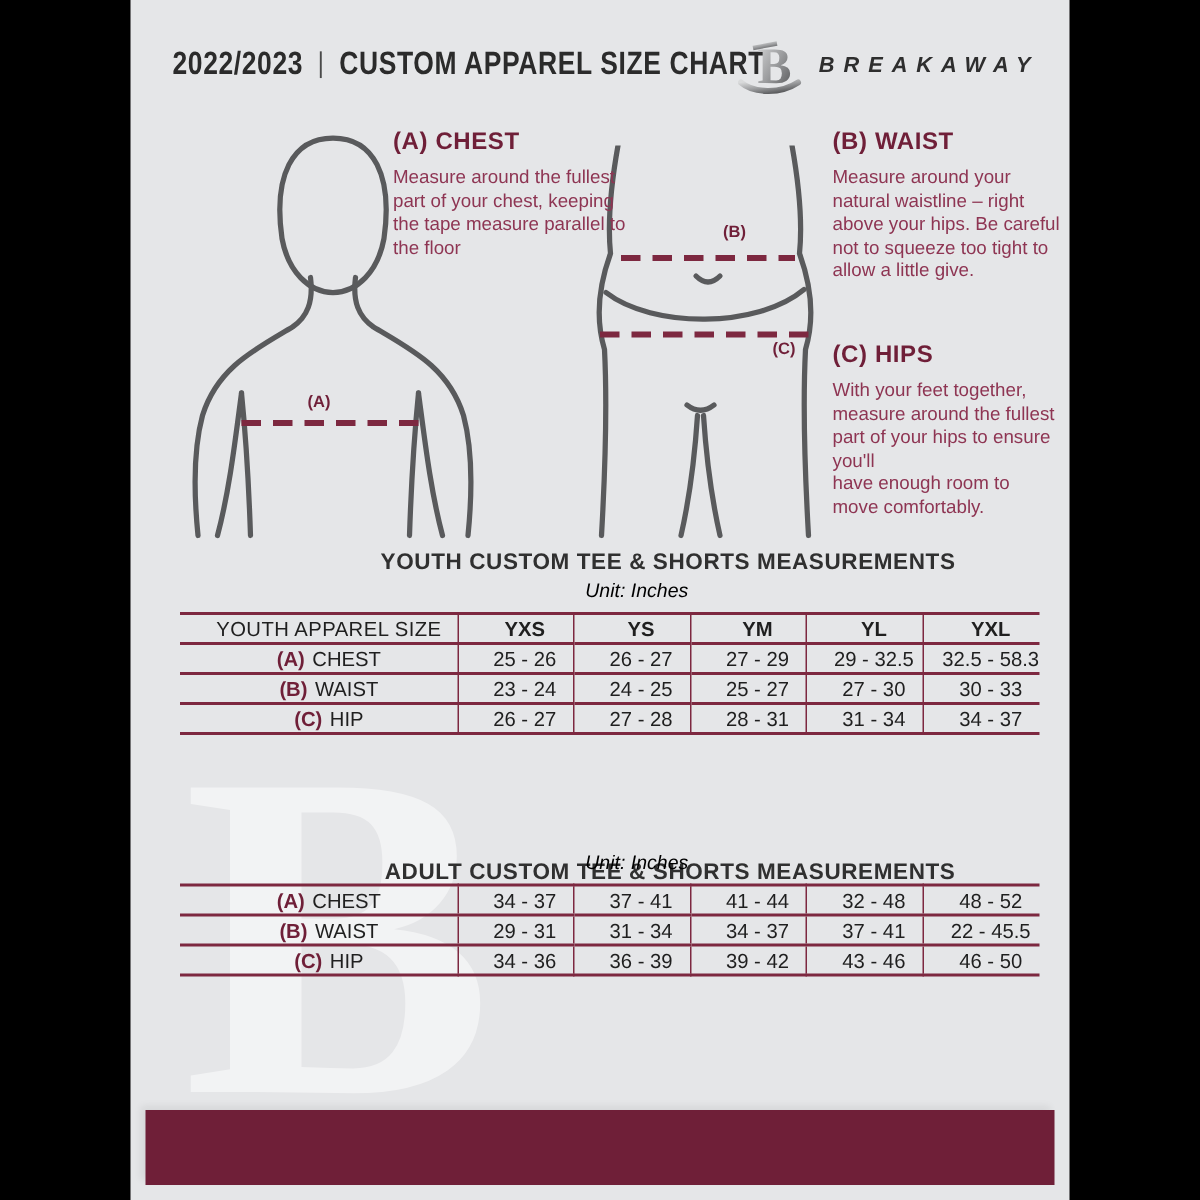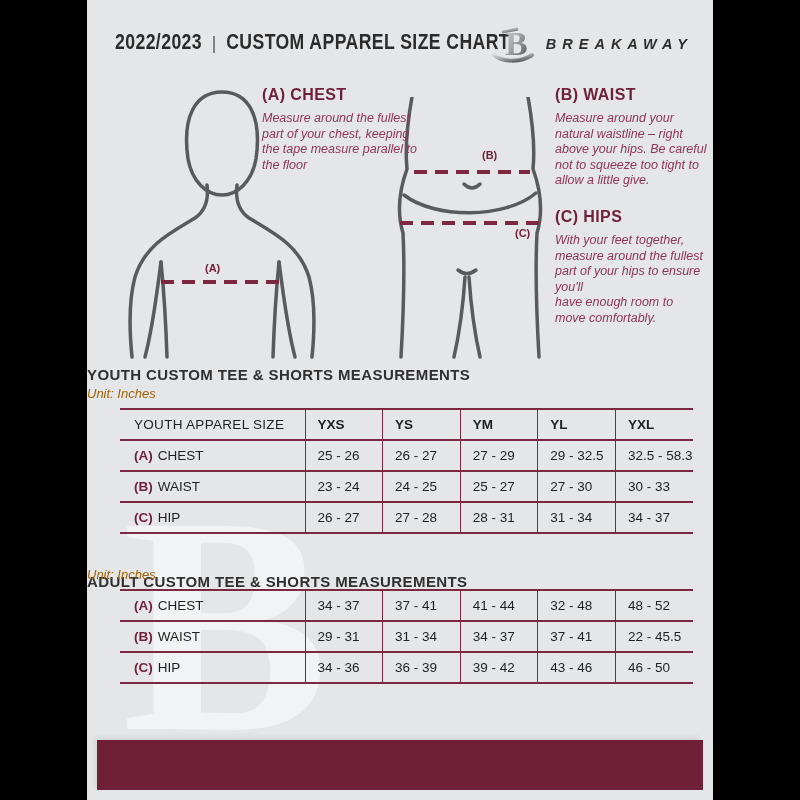--- a/index.html
+++ b/index.html
@@ -30,32 +30,32 @@
 
   
   .fig{position:absolute;}
   .fig path{fill:none;stroke:var(--figure);stroke-width:3.5;stroke-linecap:round;}
   .fig .dash{stroke:var(--line);stroke-width:4;stroke-dasharray:13 8;stroke-linecap:butt;}
   .measure-label{position:absolute;font-weight:bold;font-size:11px;color:var(--maroon);}
 
   
   .iblock{position:absolute;}
   .ihead{font-weight:bold;font-size:16px;color:var(--maroon);letter-spacing:0.4px;margin-bottom:7px;}
-  .ibody{font-style:italic;font-weight:500;font-size:12.5px;line-height:15.5px;
+  .ibody{font-weight:500;font-size:12.5px;line-height:15.5px;
     color:var(--ptext);white-space:pre-line;}
 
   
-  .tbl-title{position:absolute;left:0;width:550px;text-align:left;font-weight:bold;
+  .tbl-title{position:absolute;left:0;width:550px;text-align:right;font-weight:bold;
     font-size:15px;letter-spacing:0.4px;color:#303030;}
-  .tbl-unit{position:absolute;left:0;width:675px;font-style:italic;
-    font-size:13px;color:#a16207;}
+  .tbl-unit{position:absolute;left:0;width:675px;text-align:center;font-style:italic;
+    font-size:13px;color:#000000;}
   table.size-table{position:absolute;left:33px;width:573px;border-collapse:collapse;
     table-layout:fixed;border-top:2px solid var(--line);border-bottom:2px solid var(--line);}
   table.size-table col.c0{width:185px;}
-  table.size-table td{height:31px;font-size:13.5px;color:#1f1f1f;text-align:left;
+  table.size-table td{height:20px;font-size:13.5px;color:#1f1f1f;text-align:center;
     vertical-align:middle;}
   table.size-table tr+tr td{border-top:2px solid var(--line);}
   table.size-table td+td{border-left:1.5px solid var(--line);padding-left:12px;}
   td.rowhead{text-align:left;padding-left:14px;font-size:15px;color:#414042;letter-spacing:0.3px;}
   td.colhead{font-weight:bold;font-size:15px;color:#1b1b1b;}
   td.rowlabel{text-align:left;padding-left:14px;font-size:15px;color:#3a3a3a;}
   td.rowlabel .pfx{font-weight:bold;color:var(--maroon);margin-right:5px;}
 
   
   .footer-bar{position:absolute;left:10px;top:740px;width:606px;height:50px;
@@ -119,21 +119,21 @@
     <span class="measure-label" style="left:428px;top:227px;">(C)</span>
 
     <div class="iblock" style="left:175px;top:86px;width:160px;">
       <div class="ihead">(A) CHEST</div>
       <div class="ibody">Measure around the fullest part of your chest, keeping the tape measure parallel to the floor</div>
     </div>
     <div class="iblock" style="left:468px;top:86px;width:152px;">
       <div class="ihead">(B) WAIST</div>
       <div class="ibody">Measure around your natural waistline – right above your hips. Be careful not to squeeze too tight to allow a little give.</div>
     </div>
-    <div class="iblock" style="left:468px;top:208px;width:152px;">
+    <div class="iblock" style="left:468px;top:228px;width:152px;">
       <div class="ihead">(C) HIPS</div>
       <div class="ibody">With your feet together, measure around the fullest part of your hips to ensure you'll
 have enough room to move comfortably.</div>
     </div>
 
     <div class="tbl-title" style="top:366px;">YOUTH CUSTOM TEE &amp; SHORTS MEASUREMENTS</div>
     <div class="tbl-unit" style="top:386px;">Unit: Inches</div>
     <table class="size-table" style="top:408px;">
       <colgroup>
           <col class="c0">

